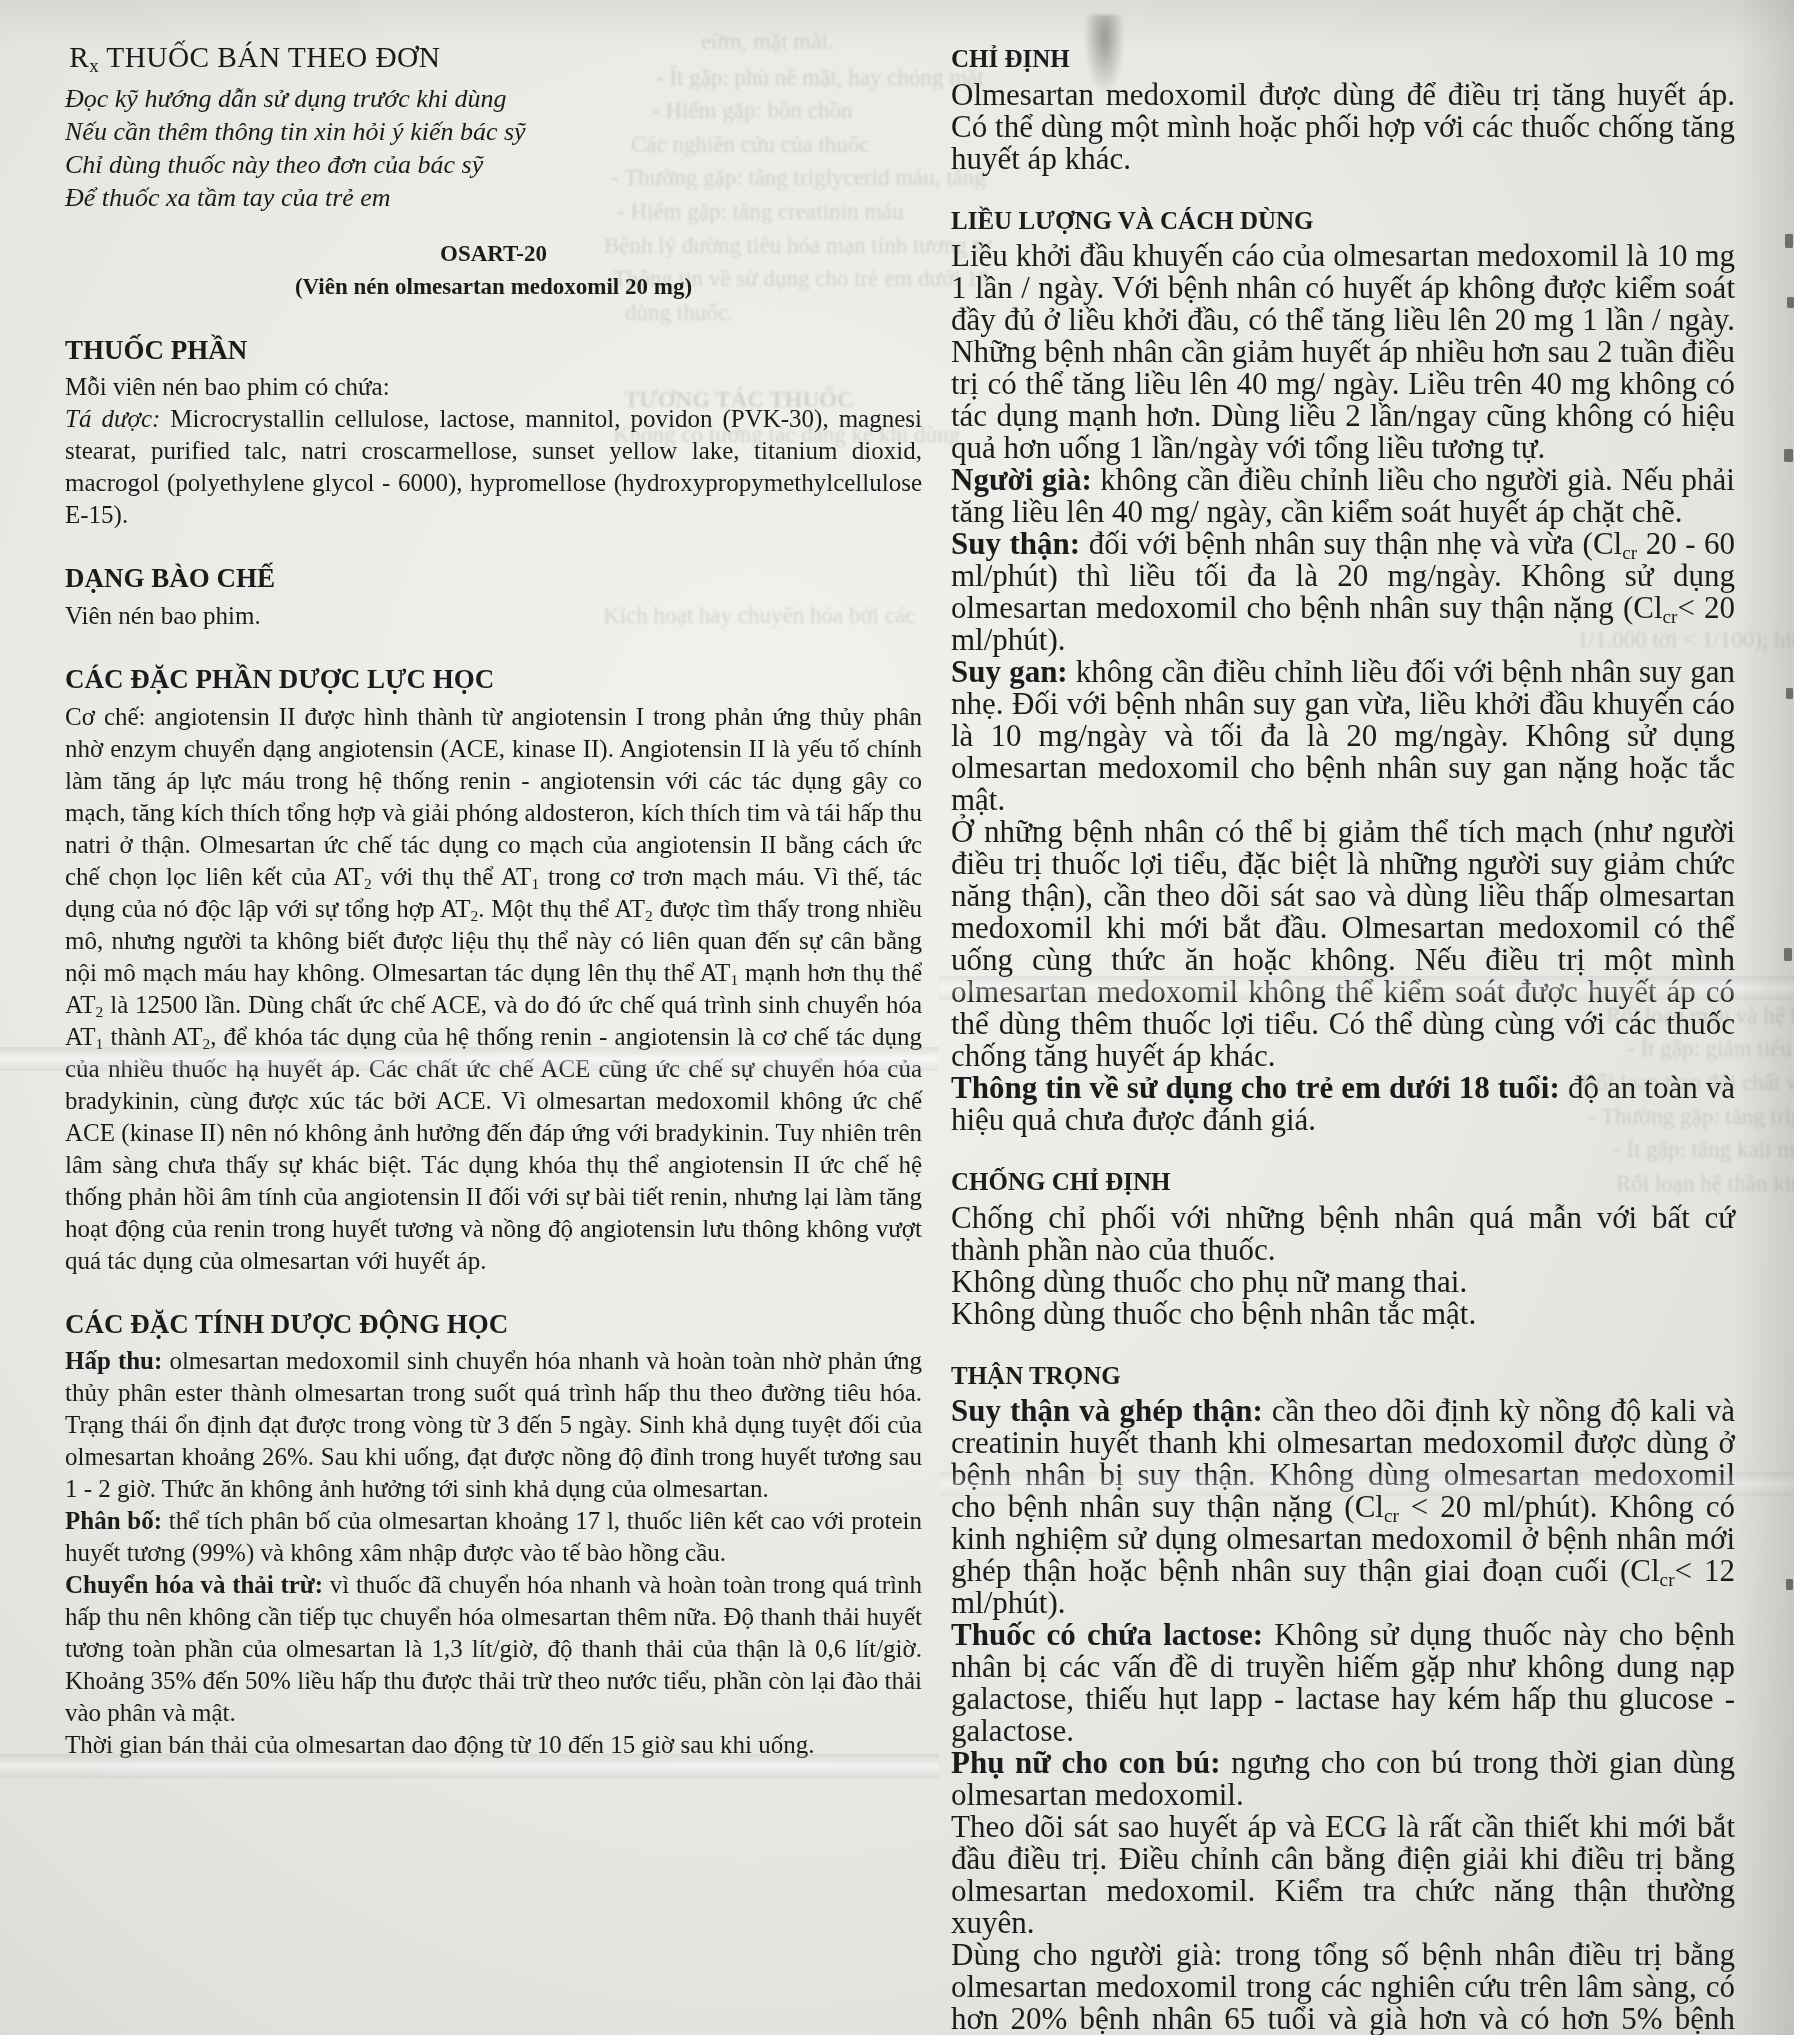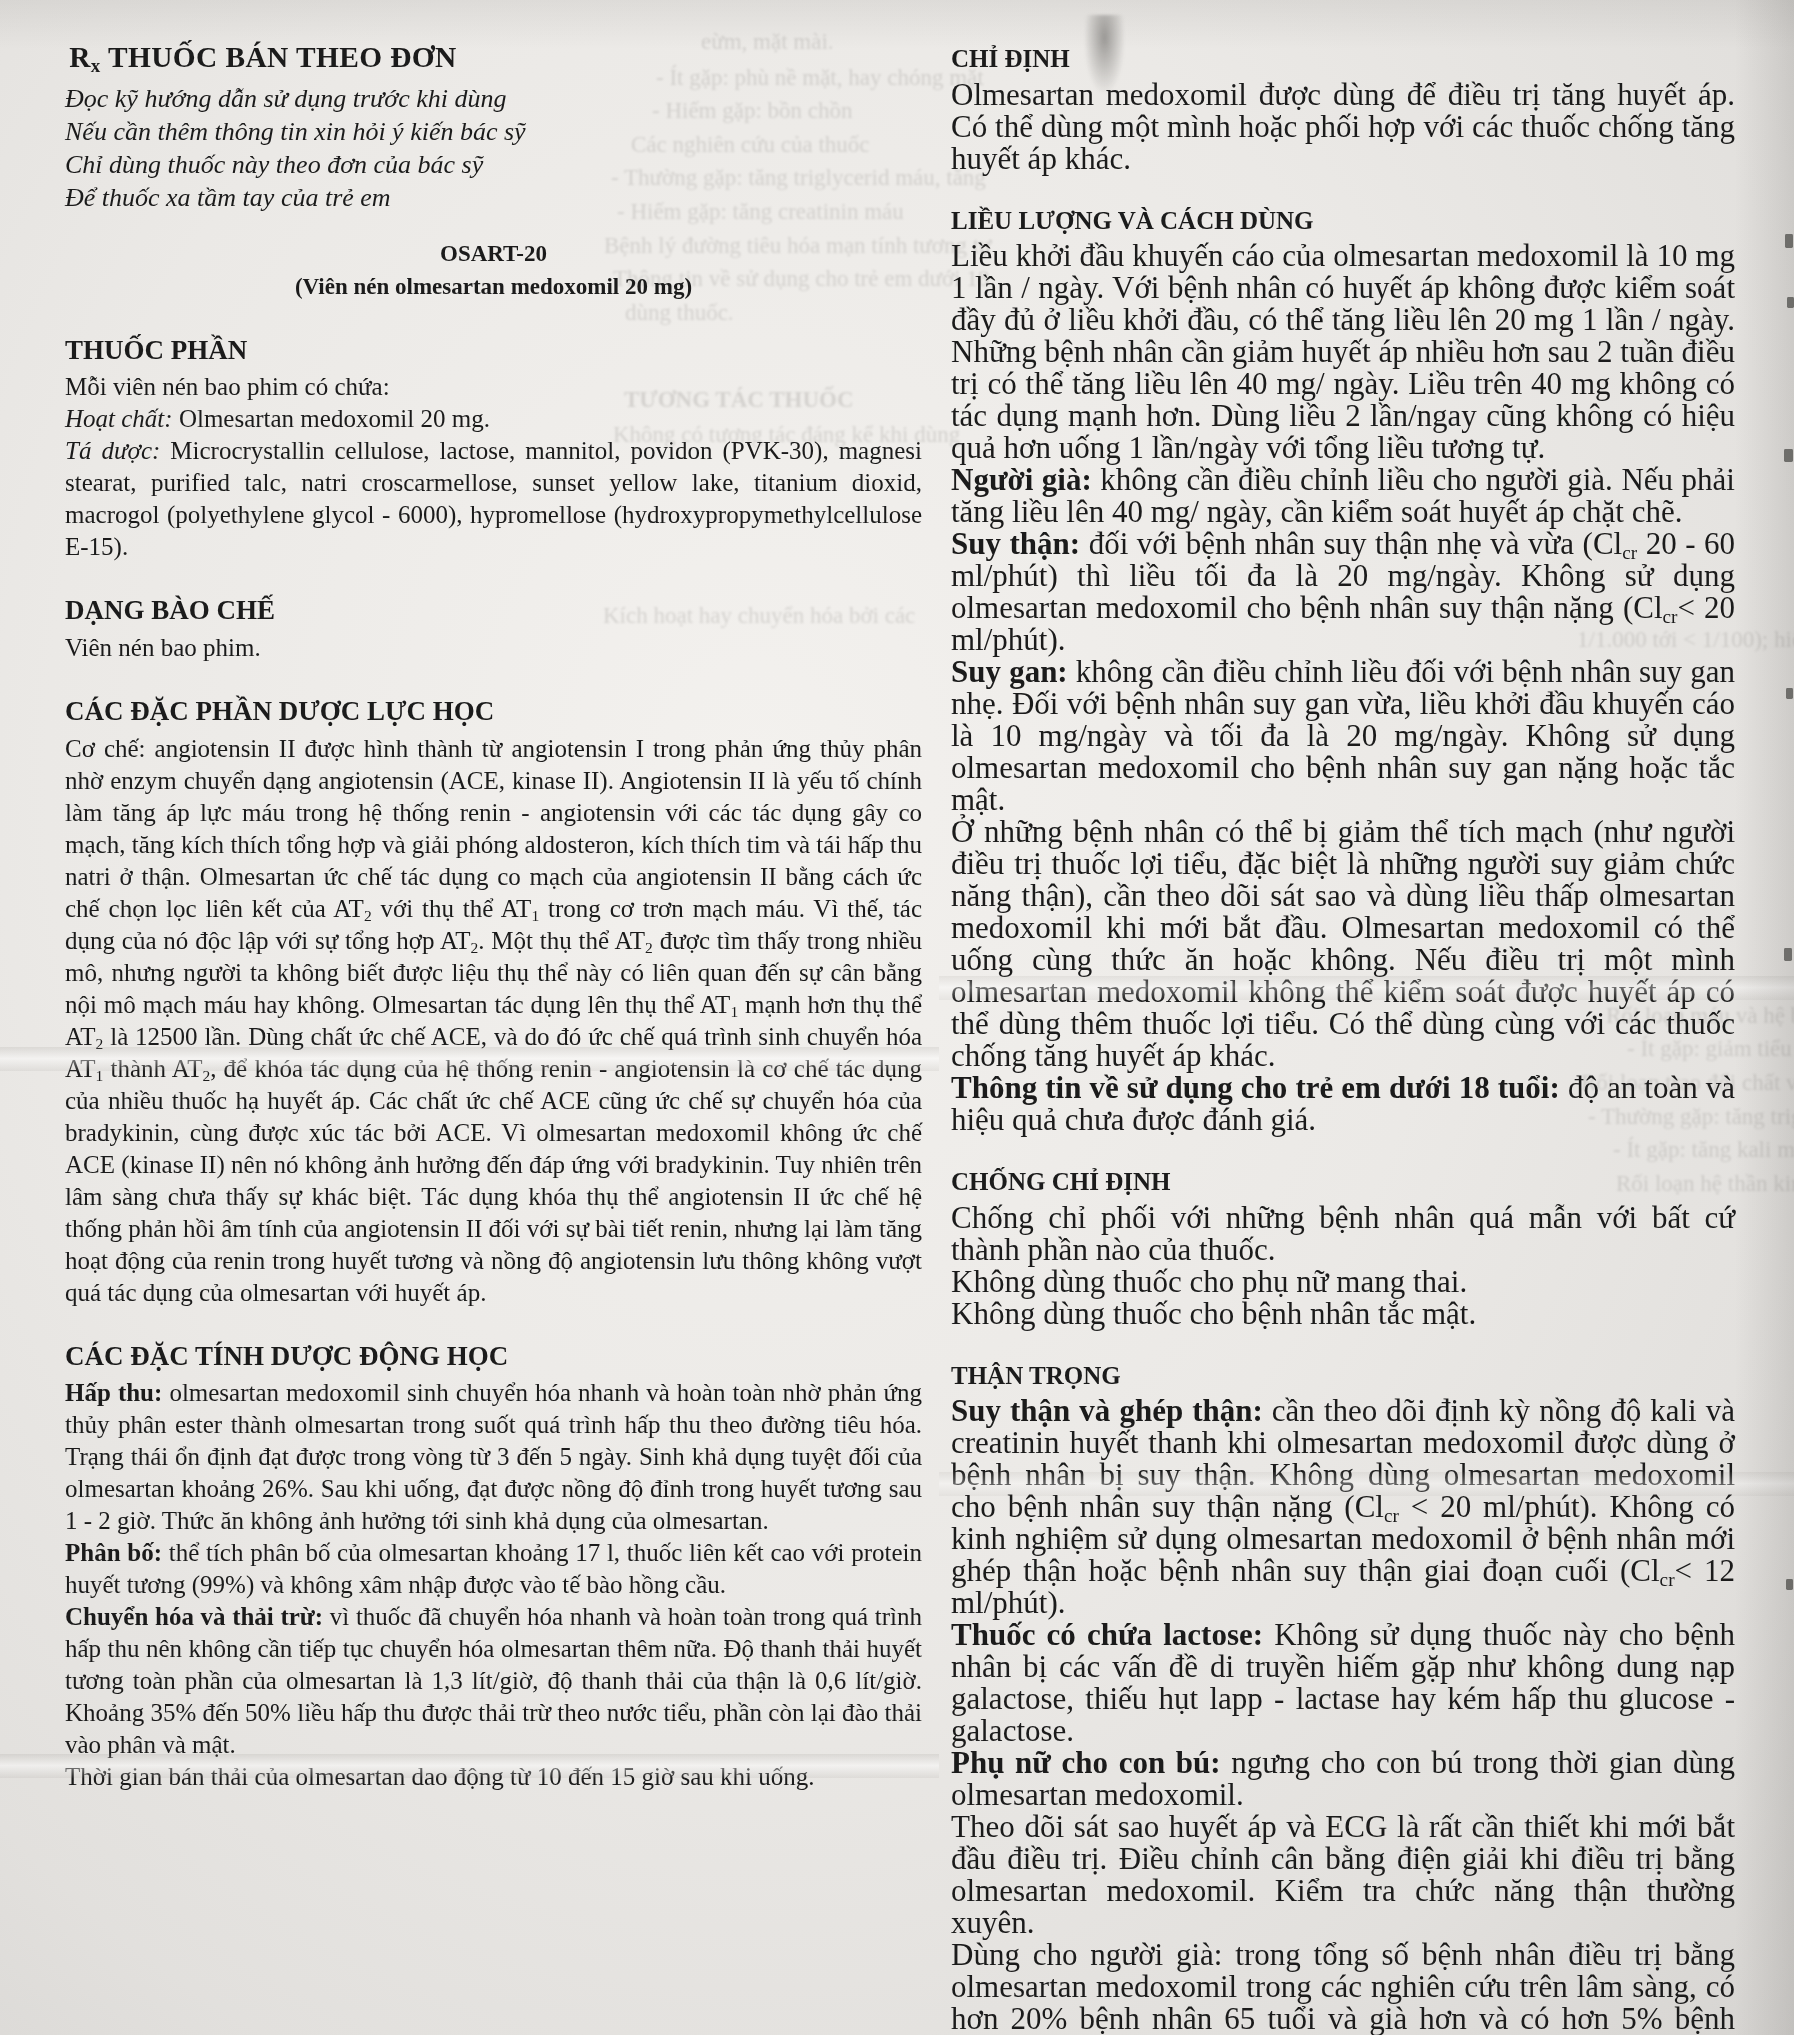--- a/index.html
+++ b/index.html
@@ -10,21 +10,21 @@
     font-family:"Liberation Serif","DejaVu Serif",serif;
     color:#1b1b1b;
   }
   .bleed-layer{position:absolute;inset:0;z-index:1;pointer-events:none;}
   .bleed{position:absolute;color:#6f6c68;opacity:.21;filter:blur(1.1px);
     font-size:23px;white-space:nowrap;}
   .bleed.caps{font-weight:700;}
   .col{position:absolute;top:0;z-index:2;}
   .col-left{left:65px;width:857px;padding-top:41px;}
   .col-right{left:951px;width:784px;padding-top:45px;}
-  .rx-title{font-size:29.4px;font-weight:700;margin:0 0 8.4px 4.2px;letter-spacing:0.4px;}
+  .rx-title{font-size:29.4px;font-weight:400;margin:0 0 8.4px 4.2px;letter-spacing:0.4px;}
   .rx-title sub{font-size:19px;}
   .center-italic{font-style:italic;text-align:left;font-size:26px;line-height:33px;}
   .center-bold{text-align:center;font-weight:700;font-size:23px;line-height:33px;}
   .title-gap{margin-top:22.4px;}
   .section{margin-top:32px;}
   .col-left .section-heading{font-size:27px;font-weight:700;margin:0 0 5.6px 0;}
   .col-right .section-heading{font-size:25px;font-weight:700;margin:0 0 5.6px 0;}
   .para{margin:0;text-align:justify;}
   .col-left .para{font-size:25px;line-height:32px;}
   .col-right .para{font-size:31px;line-height:32px;}
@@ -75,21 +75,20 @@
       <div class="rx-title">R<sub>x</sub> THUỐC BÁN THEO ĐƠN</div>
       <div class="center-italic">Đọc kỹ hướng dẫn sử dụng trước khi dùng</div>
       <div class="center-italic">Nếu cần thêm thông tin xin hỏi ý kiến bác sỹ</div>
       <div class="center-italic">Chỉ dùng thuốc này theo đơn của bác sỹ</div>
       <div class="center-italic">Để thuốc xa tầm tay của trẻ em</div>
       <div class="center-bold title-gap">OSART-20</div>
       <div class="center-bold">(Viên nén olmesartan medoxomil 20 mg)</div>
       <div class="section">
         <div class="section-heading">THUỐC PHẦN</div>
         <p class="para">Mỗi viên nén bao phim có chứa:</p>
-        <p class="para"><span class="lead-italic">Hoạt chất:</span> Olmesartan medoxomil 20 mg.</p>
         <p class="para"><span class="lead-italic">Tá dược:</span> Microcrystallin cellulose, lactose, mannitol, povidon (PVK-30), magnesi stearat, purified talc, natri croscarmellose, sunset yellow lake, titanium dioxid, macrogol (polyethylene glycol - 6000), hypromellose (hydroxypropymethylcellulose E-15).</p>
       </div>
       <div class="section">
         <div class="section-heading">DẠNG BÀO CHẾ</div>
         <p class="para">Viên nén bao phim.</p>
       </div>
       <div class="section">
         <div class="section-heading">CÁC ĐẶC PHẦN DƯỢC LỰC HỌC</div>
         <p class="para">Cơ chế: angiotensin II được hình thành từ angiotensin I trong phản ứng thủy phân nhờ enzym chuyển dạng angiotensin (ACE, kinase II). Angiotensin II là yếu tố chính làm tăng áp lực máu trong hệ thống renin - angiotensin với các tác dụng gây co mạch, tăng kích thích tổng hợp và giải phóng aldosteron, kích thích tim và tái hấp thu natri ở thận. Olmesartan ức chế tác dụng co mạch của angiotensin II bằng cách ức chế chọn lọc liên kết của AT<sub>2</sub> với thụ thể AT<sub>1</sub> trong cơ trơn mạch máu. Vì thế, tác dụng của nó độc lập với sự tổng hợp AT<sub>2</sub>. Một thụ thể AT<sub>2</sub> được tìm thấy trong nhiều mô, nhưng người ta không biết được liệu thụ thể này có liên quan đến sự cân bằng nội mô mạch máu hay không. Olmesartan tác dụng lên thụ thể AT<sub>1</sub> mạnh hơn thụ thể AT<sub>2</sub> là 12500 lần. Dùng chất ức chế ACE, và do đó ức chế quá trình sinh chuyển hóa AT<sub>1</sub> thành AT<sub>2</sub>, để khóa tác dụng của hệ thống renin - angiotensin là cơ chế tác dụng của nhiều thuốc hạ huyết áp. Các chất ức chế ACE cũng ức chế sự chuyển hóa của bradykinin, cùng được xúc tác bởi ACE. Vì olmesartan medoxomil không ức chế ACE (kinase II) nên nó không ảnh hưởng đến đáp ứng với bradykinin. Tuy nhiên trên lâm sàng chưa thấy sự khác biệt. Tác dụng khóa thụ thể angiotensin II ức chế hệ thống phản hồi âm tính của angiotensin II đối với sự bài tiết renin, nhưng lại làm tăng hoạt động của renin trong huyết tương và nồng độ angiotensin lưu thông không vượt quá tác dụng của olmesartan với huyết áp.</p>
       </div>

